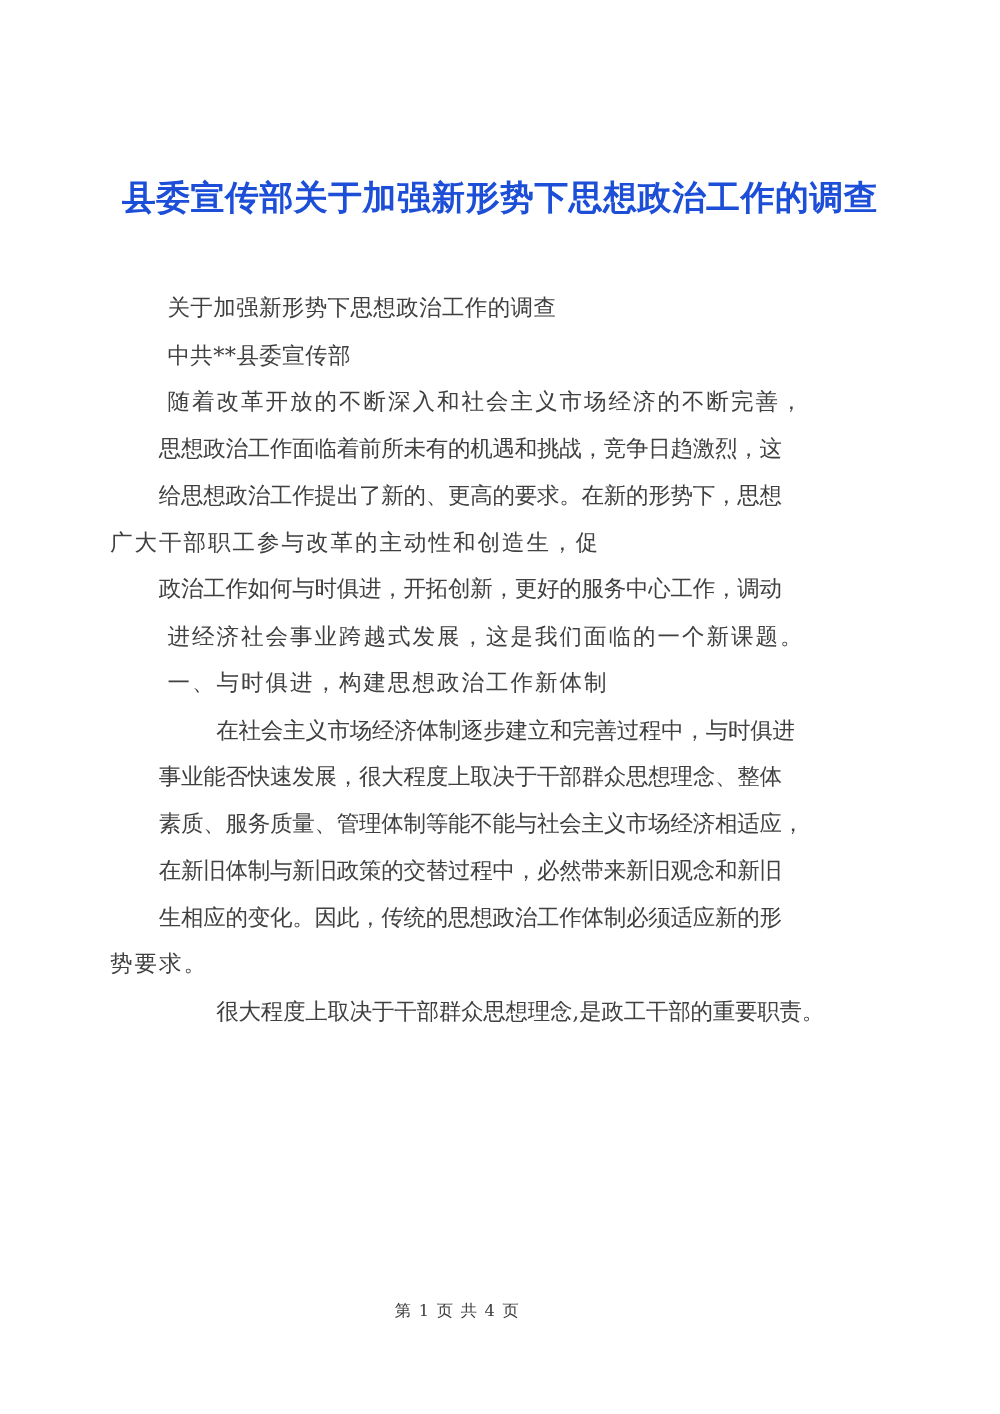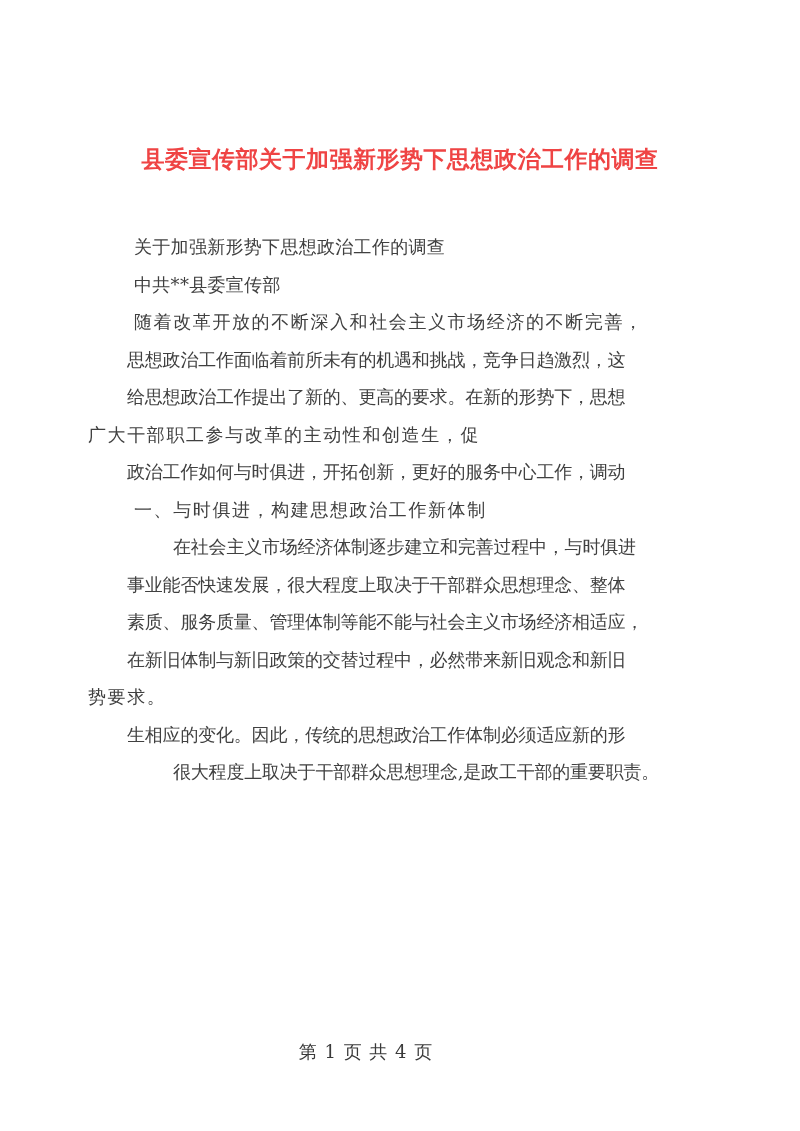--- a/index.html
+++ b/index.html
@@ -23,25 +23,25 @@
     height: 1131px;
     background: #ffffff;
     box-sizing: border-box;
   }
   .doc-title {
     position: absolute;
     left: 88px;
     top: 138px;
     width: 624px;
     text-align: center;
-    font-size: 23px;
+    font-size: 27px;
     font-weight: bold;
     line-height: 41px;
     letter-spacing: 0.5px;
-    color: #ef4444;
+    color: #1d4ed8;
   }
   .body-area {
     position: absolute;
     left: 88px;
     top: 228px;
     width: 624px;
   }
   .line {
     font-size: 18px;
     line-height: 37.5px;
@@ -58,21 +58,21 @@
   }
   .line.wide {
     letter-spacing: 1.6px;
   }
   .footer {
     position: absolute;
     left: 0;
     top: 1040px;
     width: 732px;
     text-align: center;
-    font-size: 18px;
+    font-size: 13px;
     color: #3a3a3a;
     letter-spacing: 1px;
   }
 </style>
 </head>
 <body>
 
 <div class="page">
 
   <div class="doc-title">县委宣传部关于加强新形势下思想政治工作的调查</div>
@@ -81,29 +81,30 @@
 
     <div class="line indent">关于加强新形势下思想政治工作的调查</div>
     <div class="line indent">中共**县委宣传部</div>
 
     <div class="line indent wide">随着改革开放的不断深入和社会主义市场经济的不断完善，</div>
     <div class="line tight">思想政治工作面临着前所未有的机遇和挑战，竞争日趋激烈，这</div>
     <div class="line tight">给思想政治工作提出了新的、更高的要求。在新的形势下，思想</div>
     <div class="line wide">广大干部职工参与改革的主动性和创造生，促</div>
     <div class="line tight">政治工作如何与时俱进，开拓创新，更好的服务中心工作，调动</div>
 
+    <div class="line indent wide">进经济社会事业跨越式发展，这是我们面临的一个新课题。</div>
 
     <div class="line indent wide">一、与时俱进，构建思想政治工作新体制</div>
 
     <div class="line indent tight">在社会主义市场经济体制逐步建立和完善过程中，与时俱进</div>
     <div class="line tight">事业能否快速发展，很大程度上取决于干部群众思想理念、整体</div>
     <div class="line tight">素质、服务质量、管理体制等能不能与社会主义市场经济相适应，</div>
     <div class="line tight">在新旧体制与新旧政策的交替过程中，必然带来新旧观念和新旧</div>
+    <div class="line tight">生相应的变化。因此，传统的思想政治工作体制必须适应新的形</div>
     <div class="line wide">势要求。</div>
-    <div class="line tight">生相应的变化。因此，传统的思想政治工作体制必须适应新的形</div>
 
 
     <div class="line indent tight">很大程度上取决于干部群众思想理念,是政工干部的重要职责。</div>
 
   </div>
 
   <div class="footer">第 1 页  共 4 页</div>
 
 </div>
 

